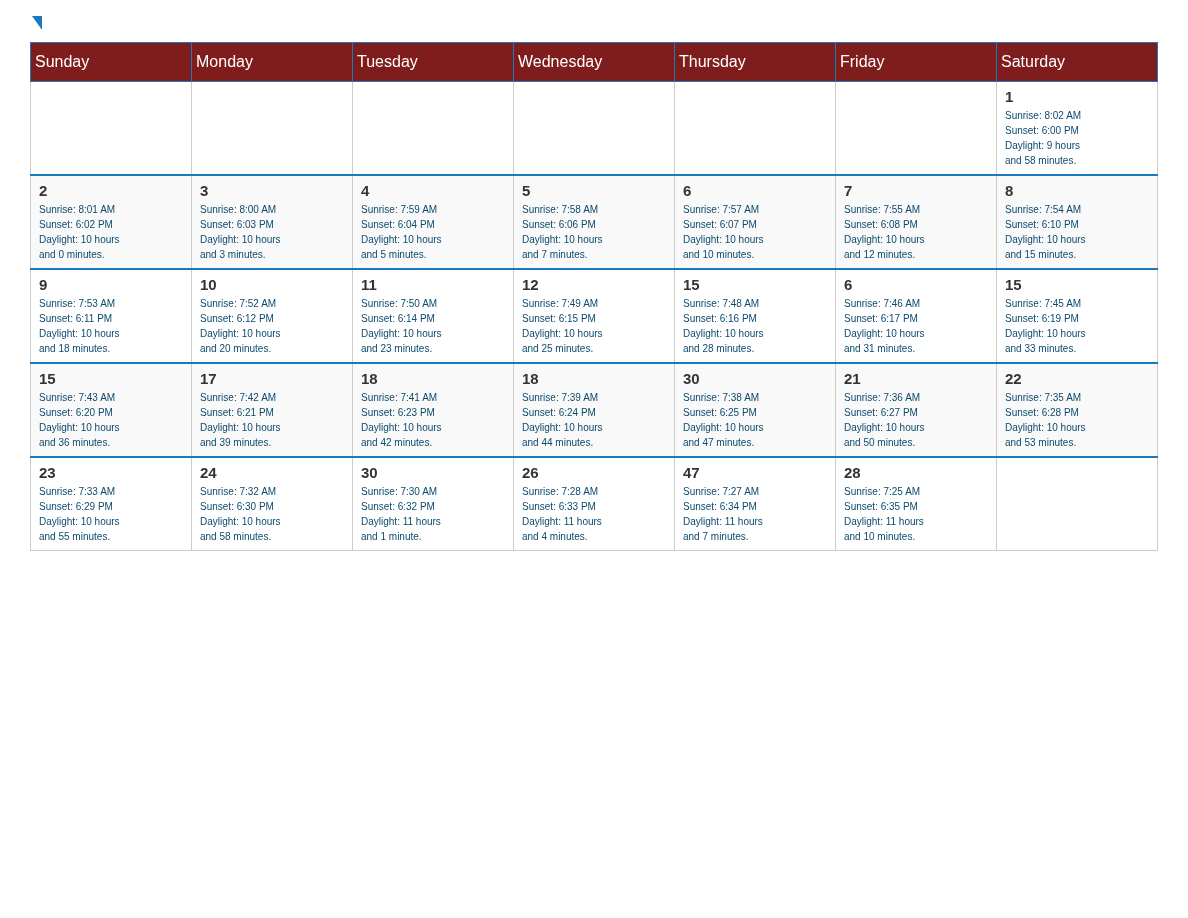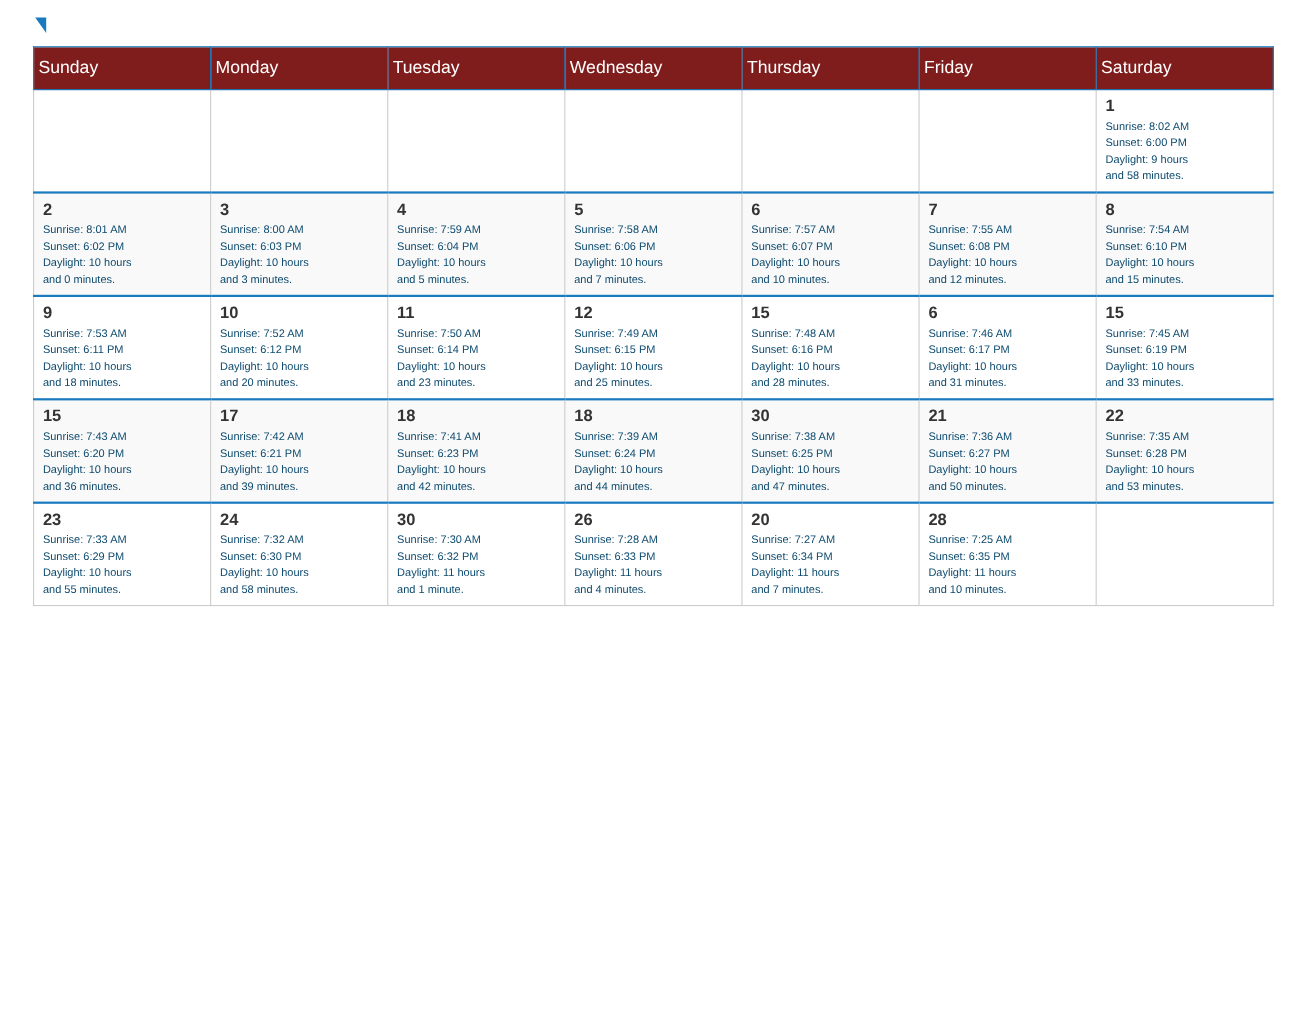--- a/index.html
+++ b/index.html
@@ -248,21 +248,21 @@
         </td>
         <td>
           <span class="day-number">30</span>
           <div class="day-info">Sunrise: 7:30 AM<br>Sunset: 6:32 PM<br>Daylight: 11 hours<br>and 1 minute.</div>
         </td>
         <td>
           <span class="day-number">26</span>
           <div class="day-info">Sunrise: 7:28 AM<br>Sunset: 6:33 PM<br>Daylight: 11 hours<br>and 4 minutes.</div>
         </td>
         <td>
-          <span class="day-number">20</span>
+          <span class="day-number">47</span>
           <div class="day-info">Sunrise: 7:27 AM<br>Sunset: 6:34 PM<br>Daylight: 11 hours<br>and 7 minutes.</div>
         </td>
         <td>
           <span class="day-number">28</span>
           <div class="day-info">Sunrise: 7:25 AM<br>Sunset: 6:35 PM<br>Daylight: 11 hours<br>and 10 minutes.</div>
         </td>
         <td class="empty-cell"></td>
       </tr>
     </tbody>
 </table>

